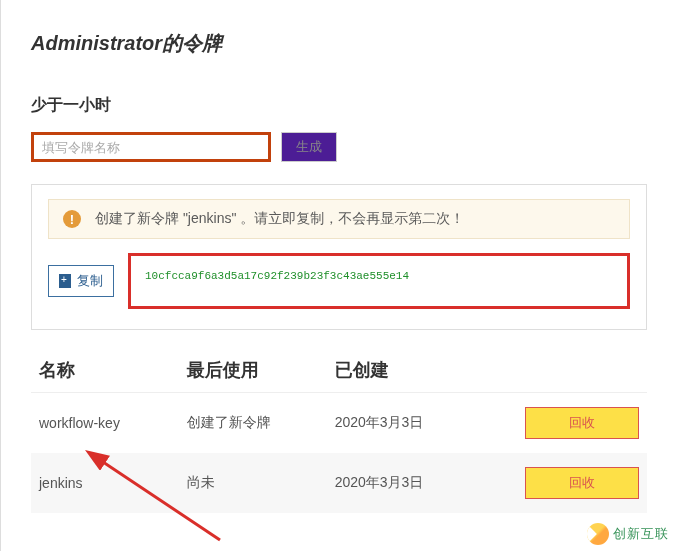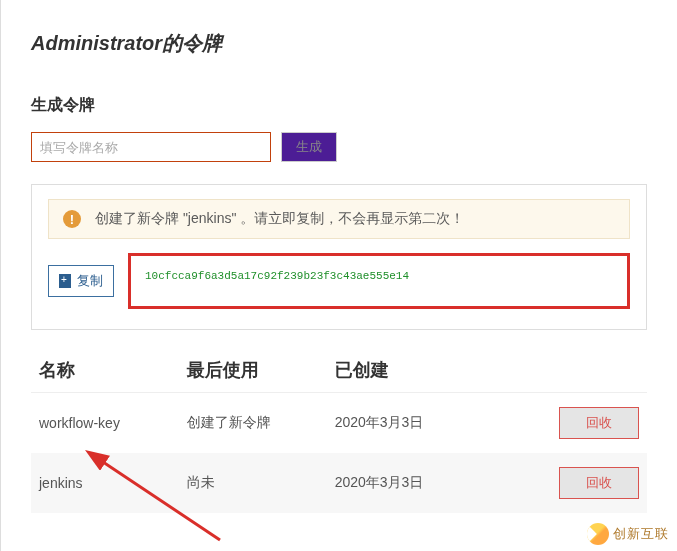--- a/index.html
+++ b/index.html
@@ -32,21 +32,21 @@
     margin-bottom: 16px;
   }
   .generate-row {
     display: flex;
     gap: 10px;
     margin-bottom: 22px;
   }
   .token-input {
     width: 240px;
     height: 30px;
-    border: 1px solid #c2410c;
+    border: 3px solid #c2410c;
     padding: 0 8px;
     font-size: 13px;
     color: #333;
   }
   .token-input::placeholder { color: #aaa; }
   .gen-btn {
     height: 30px;
     padding: 0 14px;
     background: #4c1d95;
     border: 1px solid #ccc;
@@ -137,23 +137,23 @@
     border-bottom: 1px solid #eee;
   }
   .table td {
     padding: 14px 8px;
     font-size: 14px;
     color: #555;
   }
   .table tbody tr:nth-child(even) { background: #f7f7f7; }
   .recycle-btn {
     border: 1px solid #d9534f;
-    background: #e5e5e5;
+    background: #fde047;
     color: #d9534f;
-    padding: 6px 26px;
+    padding: 6px 43px;
     font-size: 13px;
     cursor: pointer;
     text-align: right;
   }
   .col-name { width: 24%; }
   .col-last { width: 24%; }
   .col-created { width: 30%; }
   .col-action { width: 22%; text-align: center; }
   .table td.col-action { text-align: right; }
 
@@ -183,33 +183,33 @@
   .wm-icon::before {
     content: "";
     position: absolute;
     width: 14px; height: 14px;
     background: #fff;
     transform: rotate(45deg);
     top: 4px; left: -7px;
   }
   .wm-text {
     font-size: 13px;
-    color: #a16207;
+    color: #15803d;
     letter-spacing: 1px;
   }
 </style>
 </head>
 <body>
 
 <div class="page">
   <h1 class="page-title">
     <span class="italic-part">Administrator</span><span>的令牌</span>
   </h1>
 
-  <div class="section-title">生成令牌</div>
+  <div class="section-title">少于一小时</div>
 
   <div class="generate-row">
     <input class="token-input" type="text" placeholder="填写令牌名称" style="">
     <button class="gen-btn">生成</button>
   </div>
 
   <div class="panel">
     <div class="alert">
       <div class="alert-icon">!</div>
       <div class="alert-text">创建了新令牌 "jenkins" 。请立即复制，不会再显示第二次！</div>

